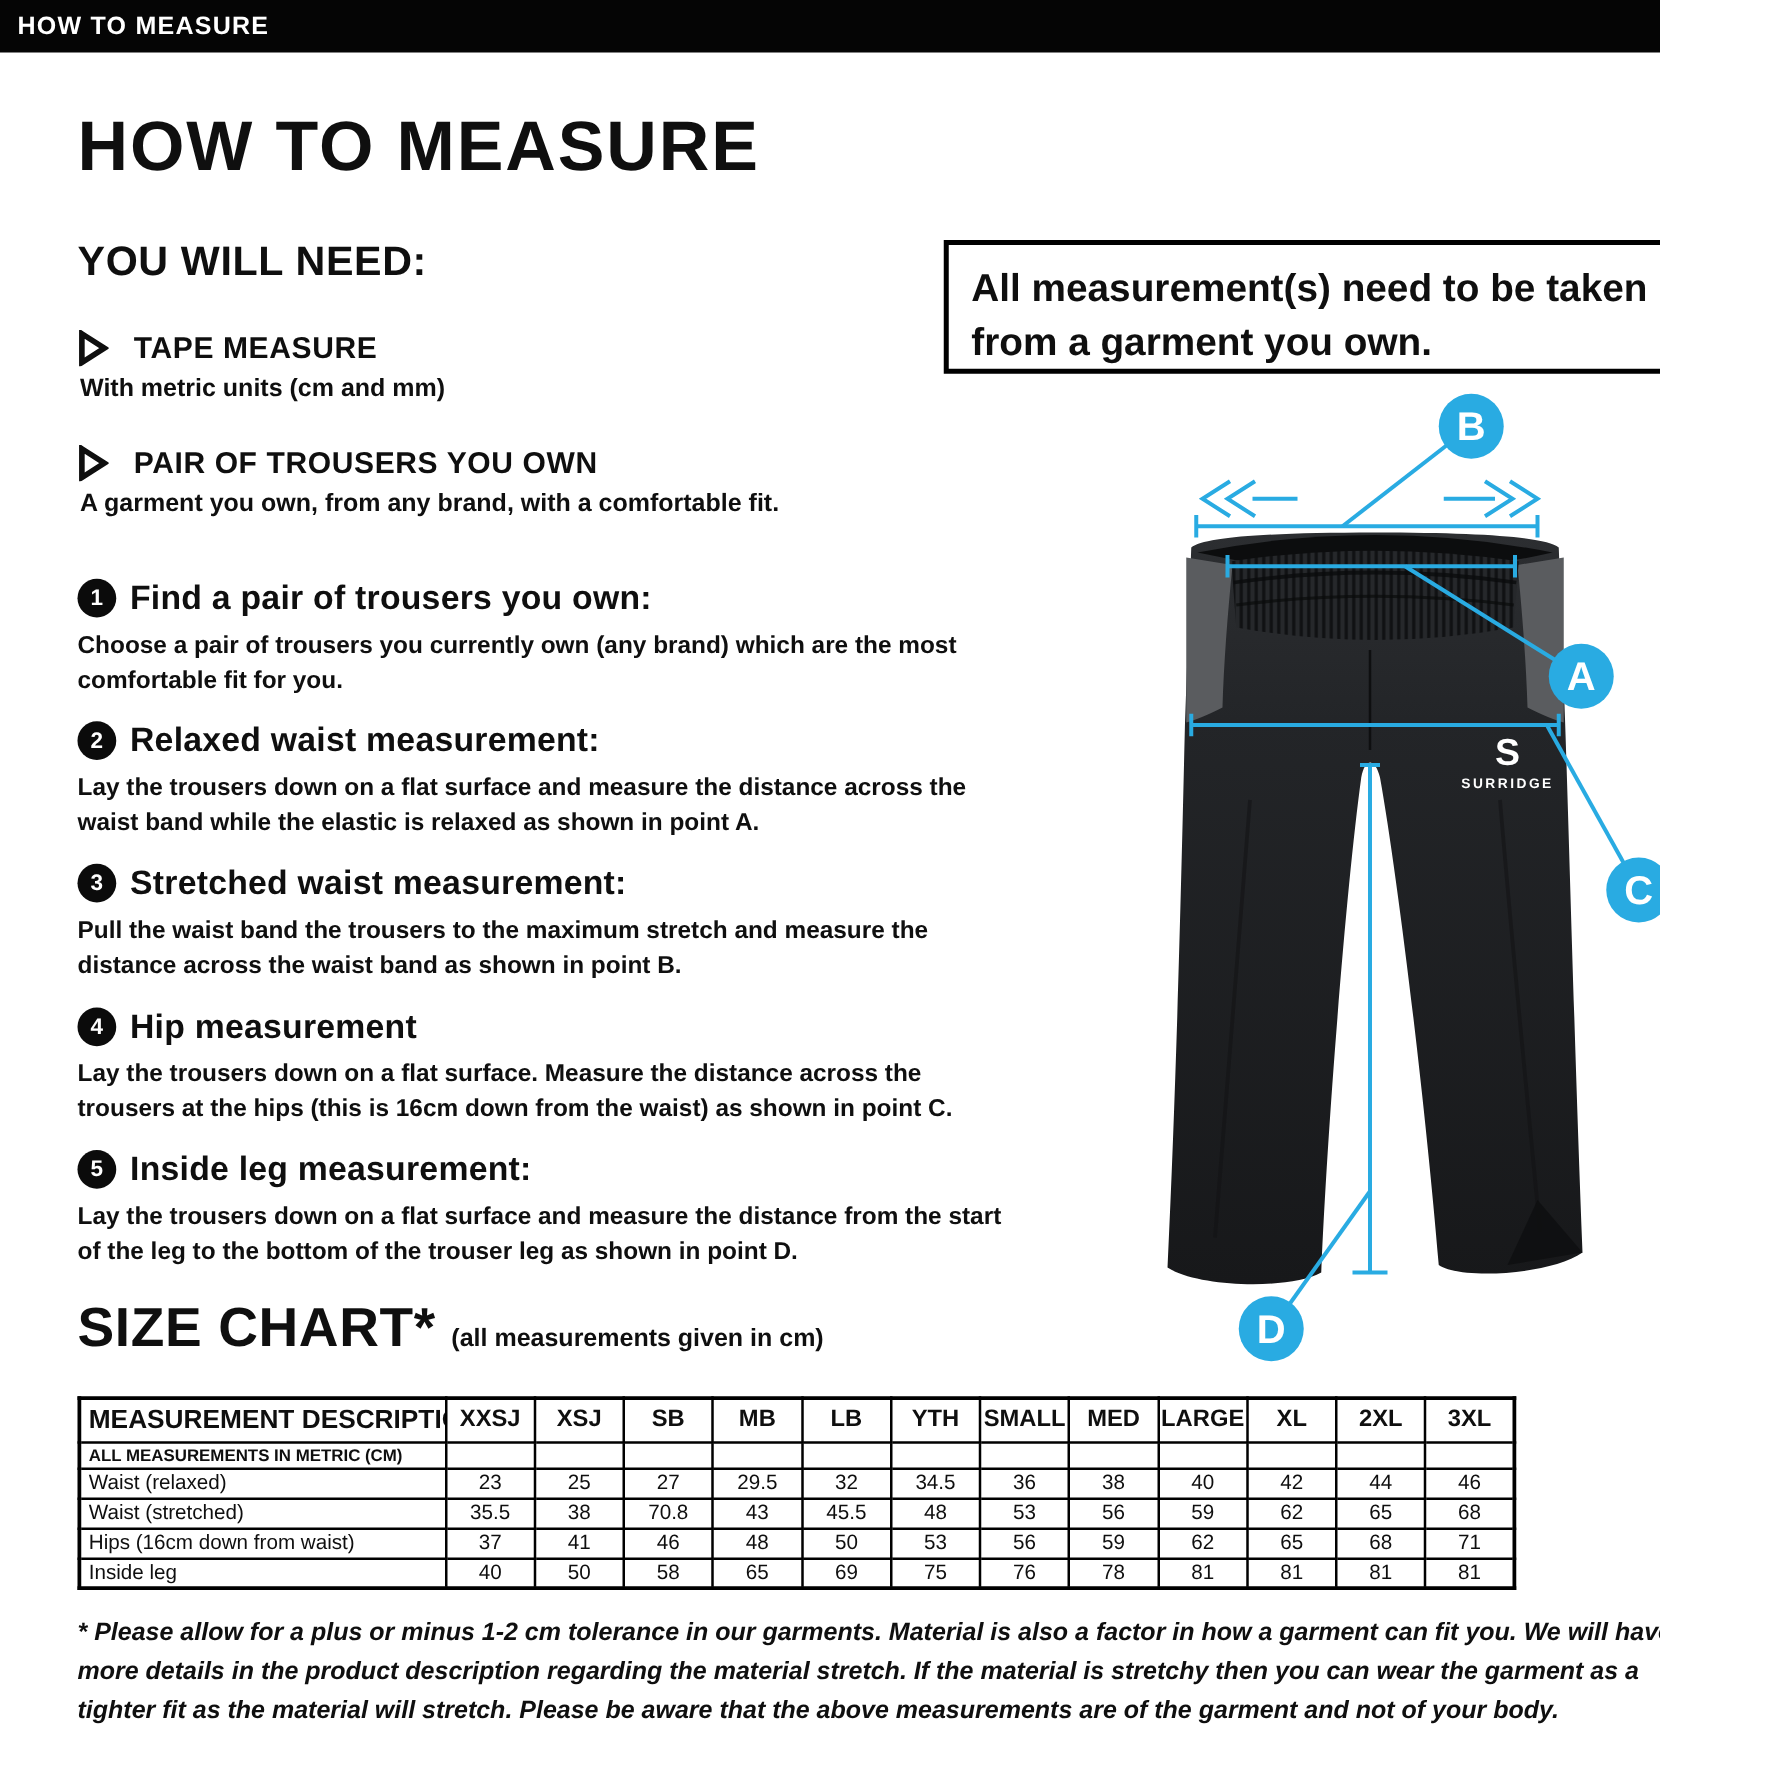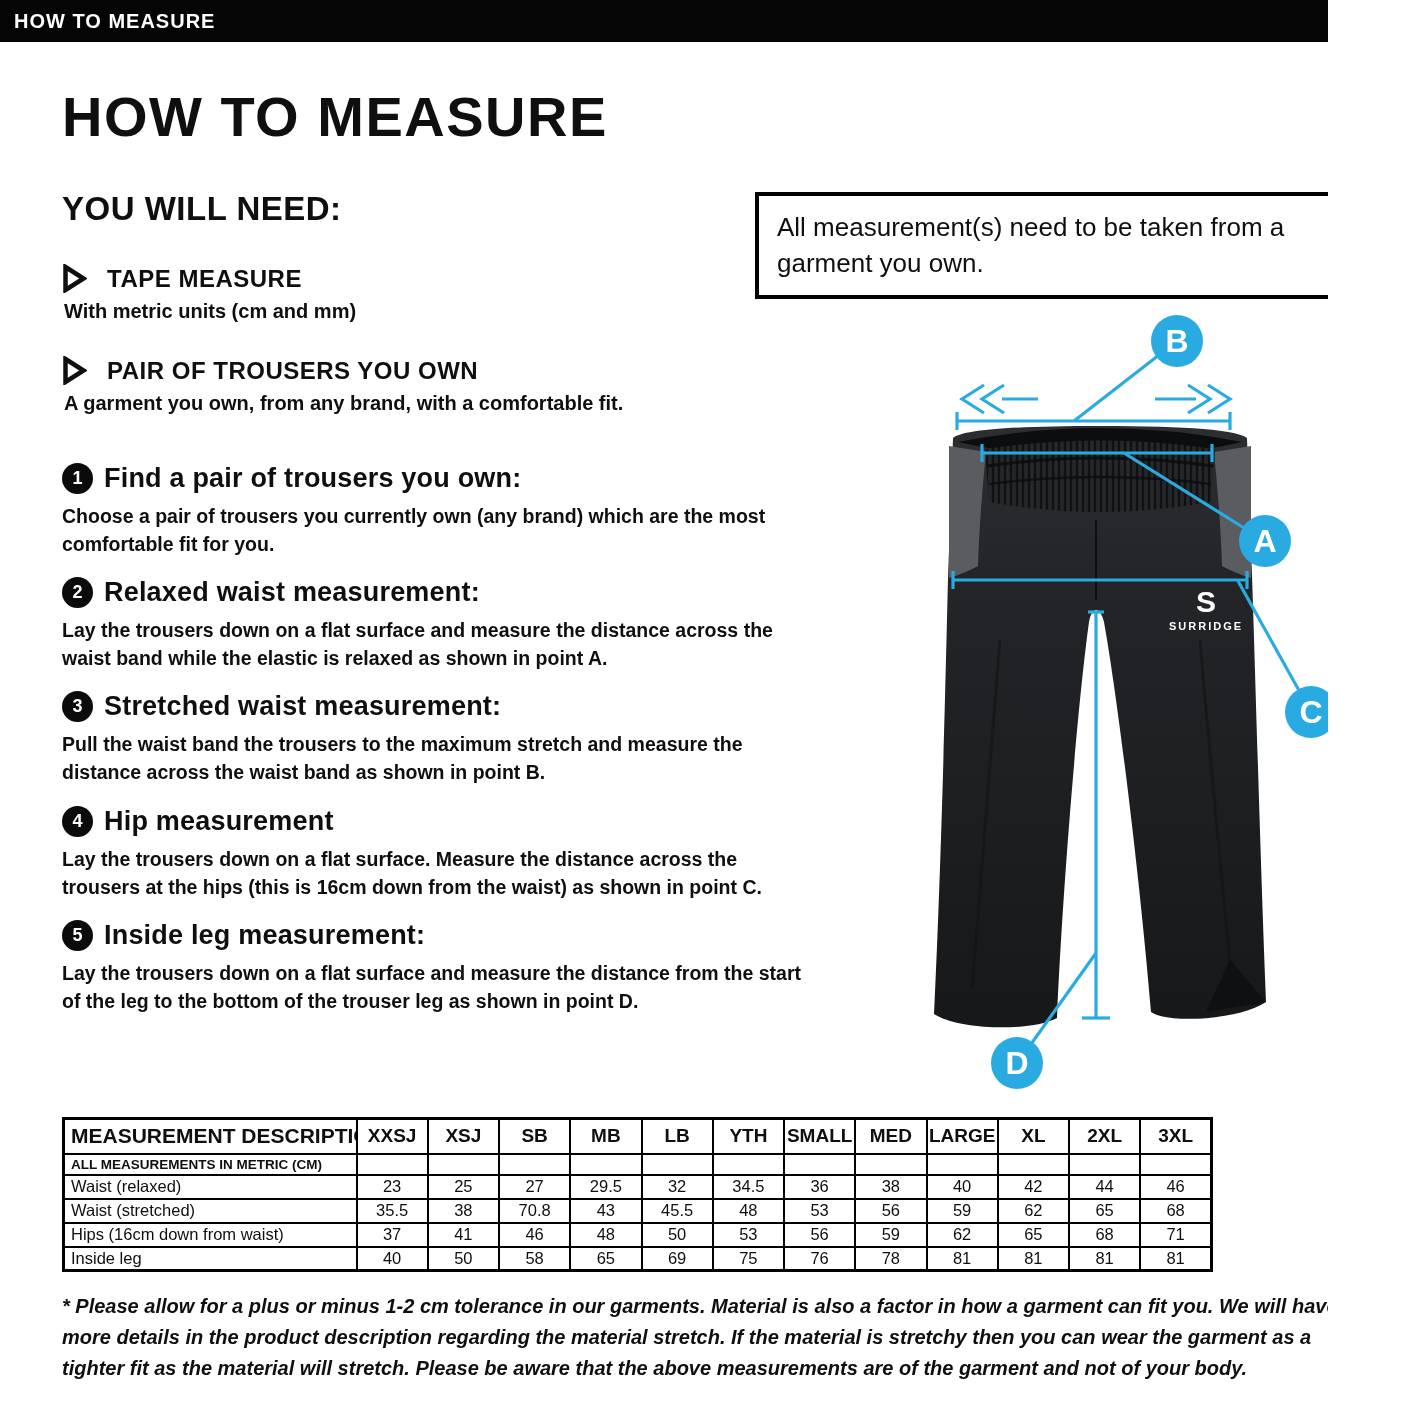--- a/index.html
+++ b/index.html
@@ -28,21 +28,21 @@
   .step { position:absolute; left:62px; width:760px; }
   .step-head { display:flex; align-items:center; gap:11px; }
   .step-num { width:31px; height:31px; border-radius:50%; background:#0b0b0b; color:#fff;
               font-size:18px; font-weight:700; display:flex; align-items:center; justify-content:center; flex:0 0 31px; }
   .step-title { font-size:27px; font-weight:700; letter-spacing:0.2px; }
   .step-body { font-size:19.5px; font-weight:700; line-height:1.42; margin-top:9px; width:748px; }
 
   
   .callout { position:absolute; left:755px; top:192px; width:601px; height:107px;
              border:4px solid #000; padding:13px 18px; }
-  .callout-text { font-size:26px; font-weight:400; line-height:1.4; }
+  .callout-text { font-size:31px; font-weight:700; line-height:1.4; }
 
   
   .diagram { position:absolute; left:930px; top:312px; }
 
   
   .sc-title-row { position:absolute; left:62px; top:1038px; }
   .sc-title { font-size:44px; font-weight:700; letter-spacing:0.5px; display:inline; }
   .sc-note { font-size:20px; font-weight:700; display:inline; margin-left:8px; }
 
   table.size-chart { position:absolute; left:62px; top:1117px; width:1151px;
@@ -235,20 +235,24 @@
       <text x="1177" y="352" fill="#fff">B</text>
       <circle cx="1265" cy="541" r="26" fill="#29abe2"></circle>
       <text x="1265" y="552" fill="#fff">A</text>
       <circle cx="1311" cy="712" r="26" fill="#29abe2"></circle>
       <text x="1311" y="723" fill="#fff">C</text>
       <circle cx="1017" cy="1063" r="26" fill="#29abe2"></circle>
       <text x="1017" y="1074" fill="#fff">D</text>
     </g>
   </svg>
 
+  <div class="sc-title-row">
+    <span class="sc-title">SIZE CHART*</span>
+    <span class="sc-note">(all measurements given in cm)</span>
+  </div>
 
   <table class="size-chart">
     <thead>
         <tr>
           <th class="desc">MEASUREMENT DESCRIPTION</th>
           <th>XXSJ</th>
           <th>XSJ</th>
           <th>SB</th>
           <th>MB</th>
           <th>LB</th>

